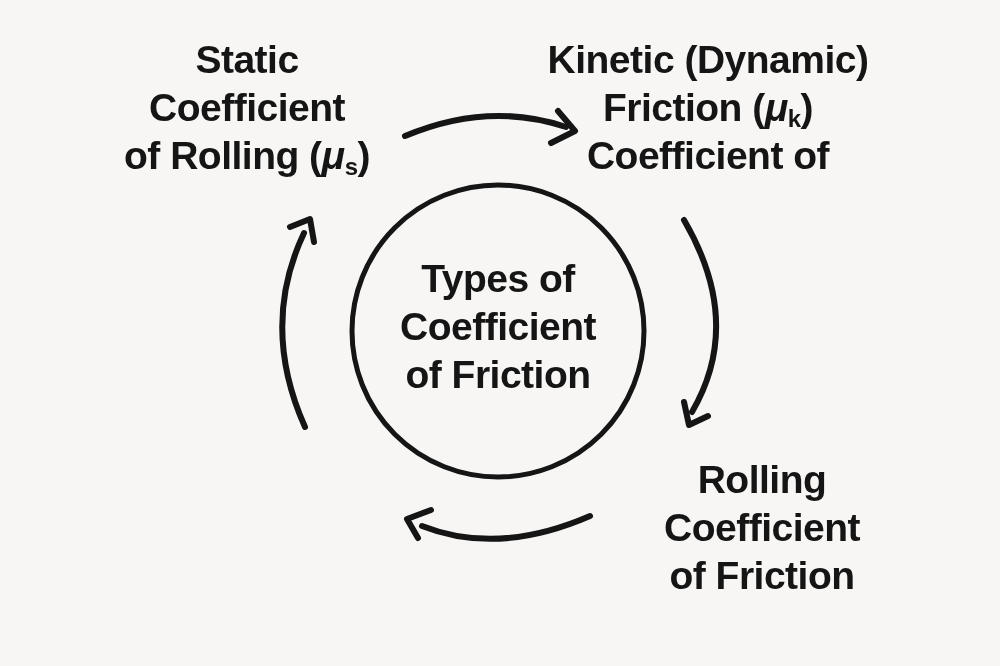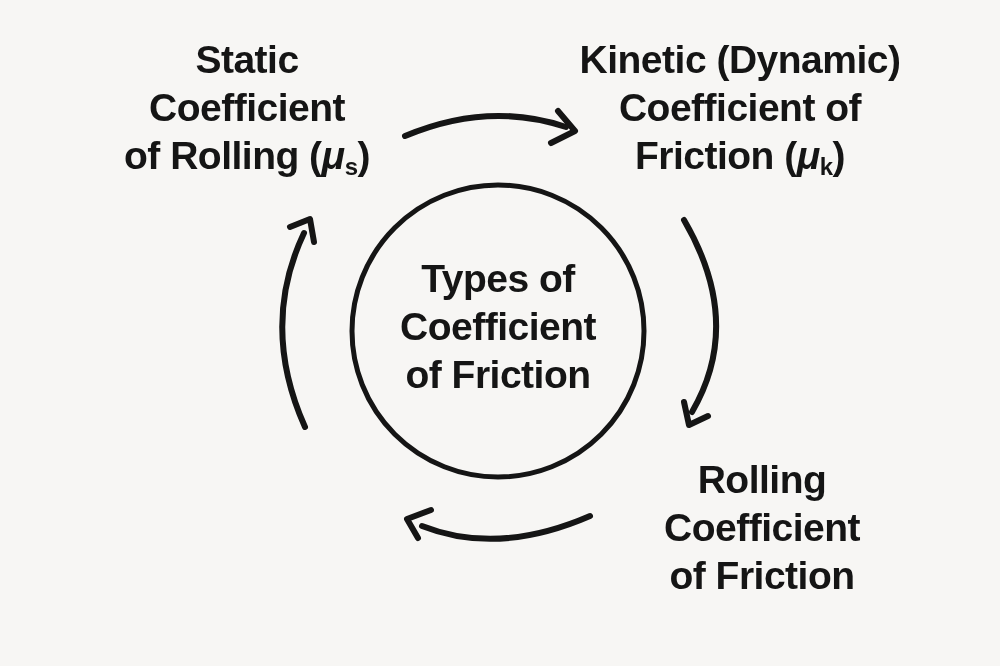--- a/index.html
+++ b/index.html
@@ -81,24 +81,24 @@
       <polyline class="stroke arrow-head" points="290,227 310,219 314,242"></polyline>
     </g>
   </svg>
 
   <div class="node" style="left:67px; top:36px;">
     <div class="line">Static</div>
     <div class="line">Coefficient</div>
     <div class="line"><span>of Rolling (</span><span class="mu">μ</span><span class="subscript">s</span><span>)</span></div>
   </div>
 
-  <div class="node" style="left:560px; top:36px;">
+  <div class="node" style="left:528px; top:36px;">
     <div class="line">Kinetic (Dynamic)</div>
+    <div class="line"><span>Friction (</span><span class="mu">μ</span><span class="subscript">k</span><span>)</span></div>
     <div class="line">Coefficient of</div>
-    <div class="line"><span>Friction (</span><span class="mu">μ</span><span class="subscript">k</span><span>)</span></div>
   </div>
 
   <div class="node" style="left:318px; top:236px;margin-top:19px;">
     <div class="line">Types of</div>
     <div class="line">Coefficient</div>
     <div class="line">of Friction</div>
   </div>
 
 
   <div class="node" style="left:582px; top:456px;">

